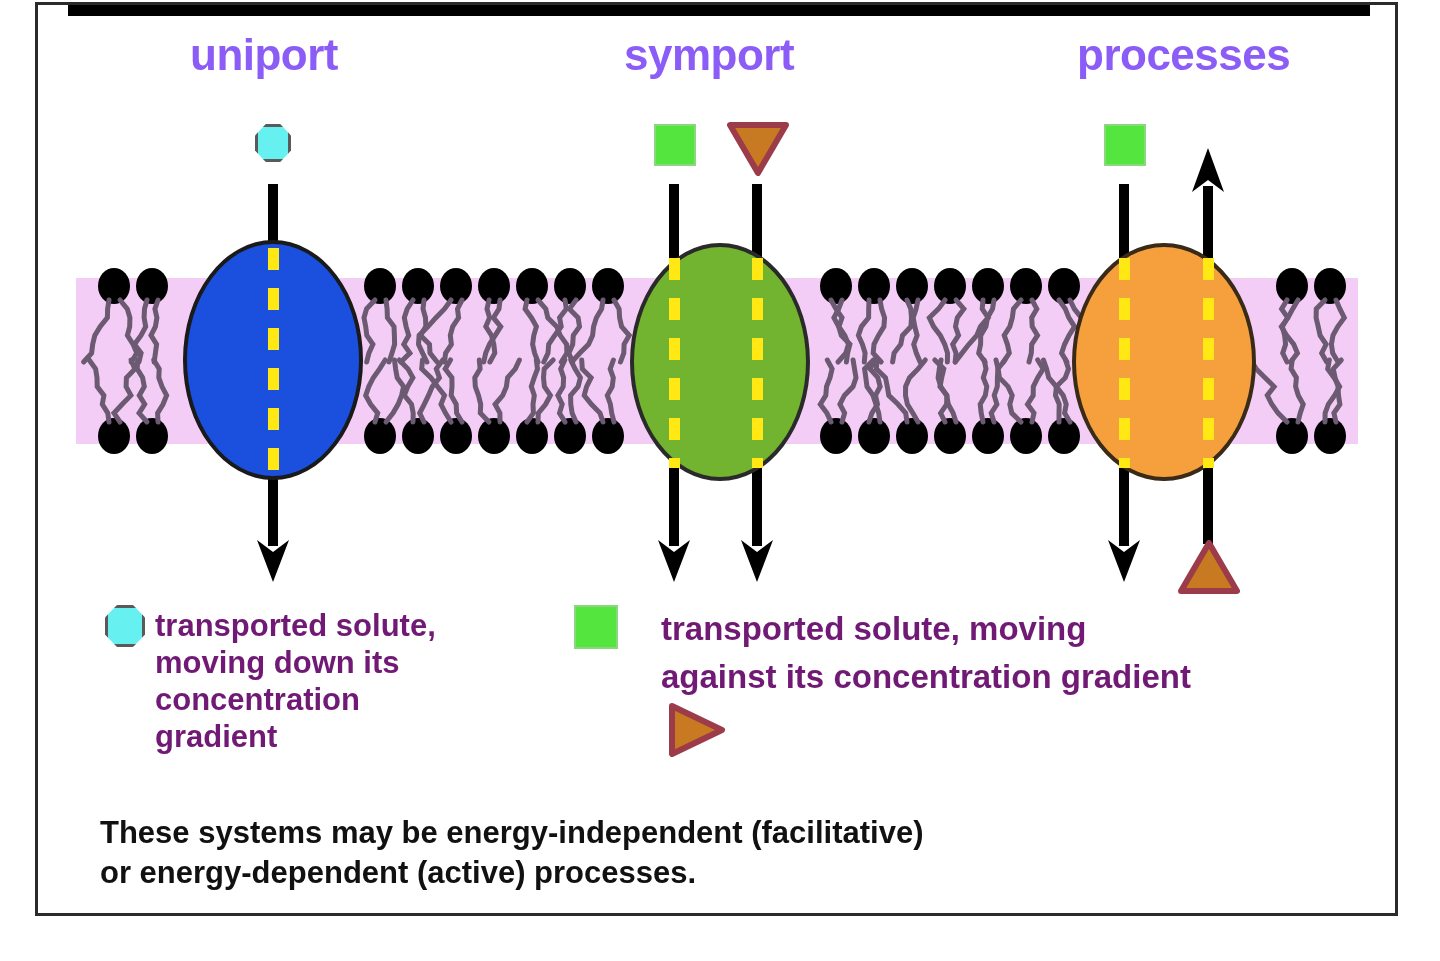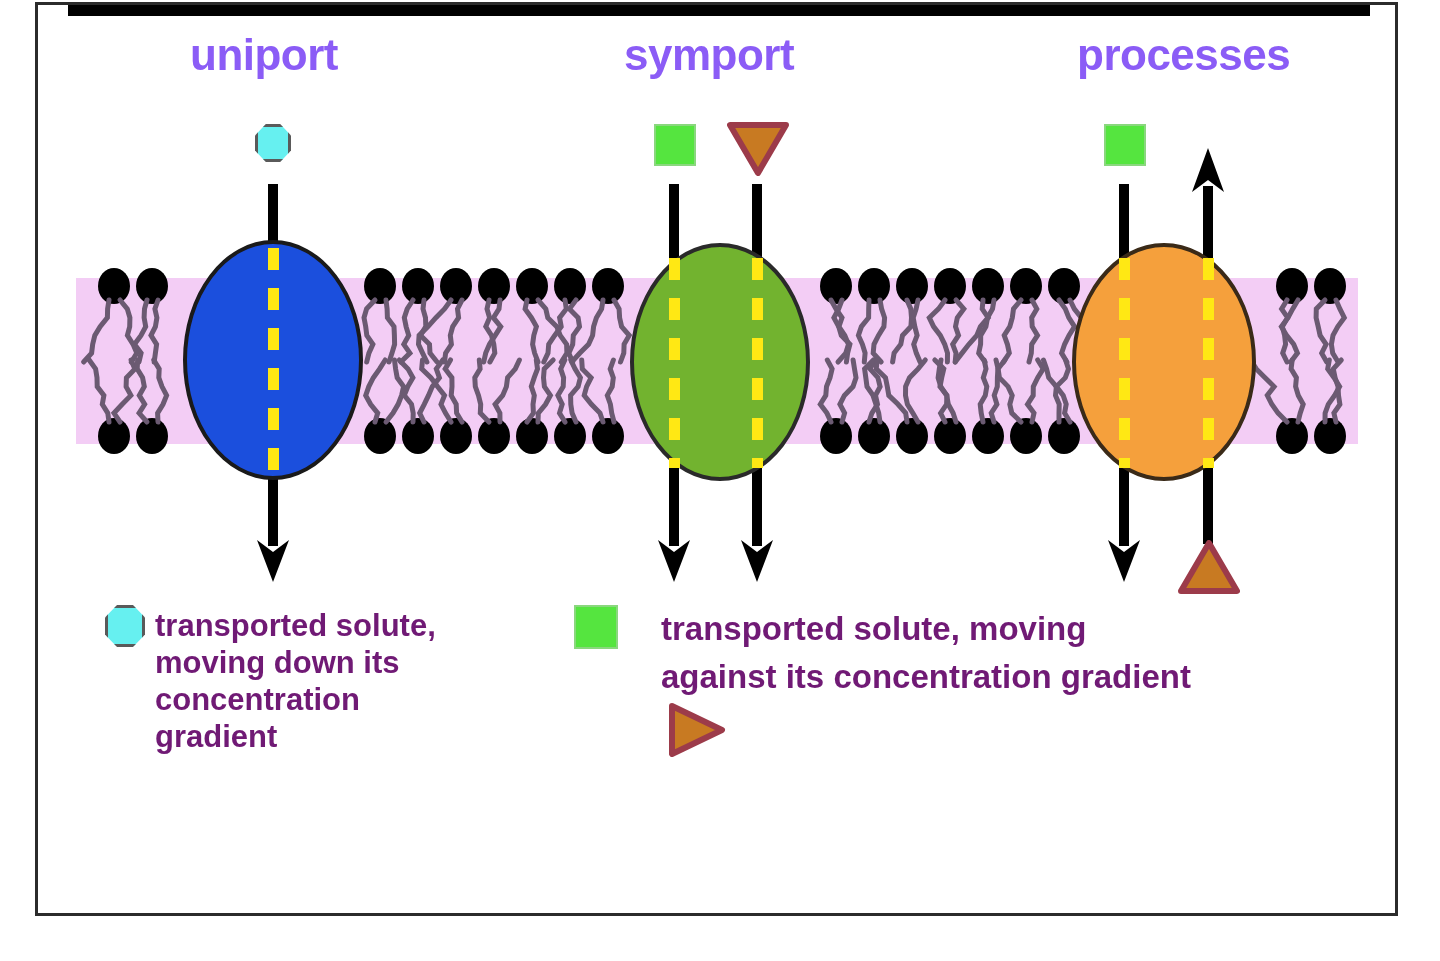--- a/index.html
+++ b/index.html
@@ -345,14 +345,16 @@
 gradient</div>
 
   <div class="marker sqmark" style="left:574px; top:605px; width:44px; height:44px;"></div>
   <div class="legend-text" id="legend2-text">transported solute, moving
 against its concentration gradient</div>
 
   <svg class="marker" style="left:668px; top:703px;" width="58" height="54" viewBox="0 0 58 54">
     <path d="M4,3 L54,27 L4,51 Z" fill="#c87a22" stroke="#9c3b4a" stroke-width="6" stroke-linejoin="round"></path>
   </svg>
 
+  <div id="caption-text">These systems may be energy-independent (facilitative)
+or energy-dependent (active) processes.</div>
 
 </div>
 
 </body></html>

